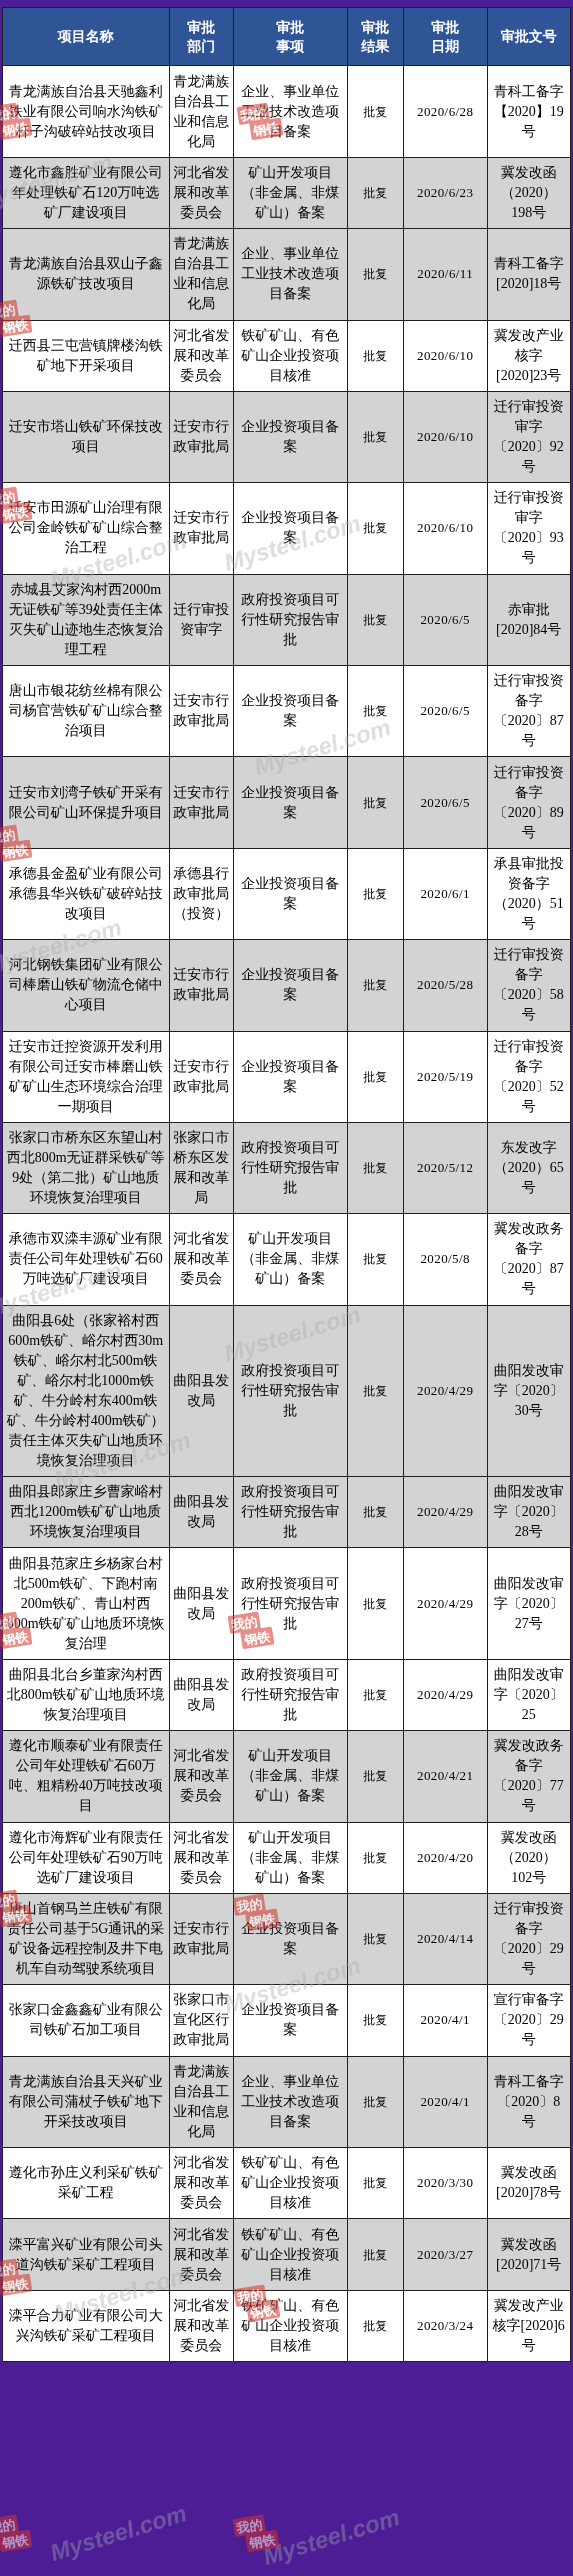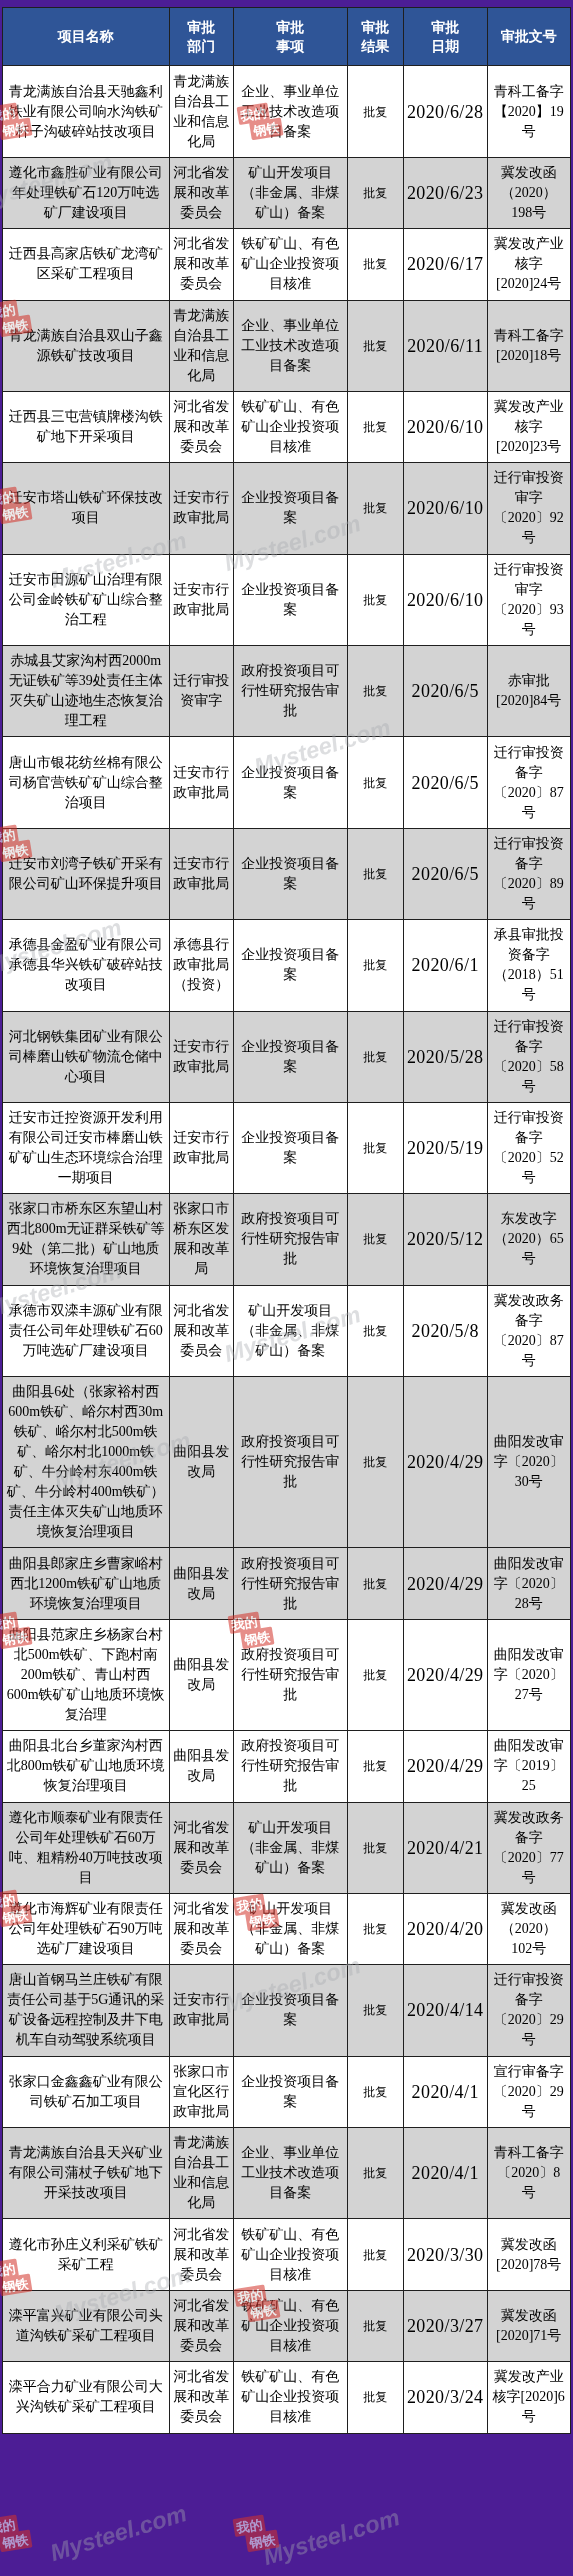--- a/index.html
+++ b/index.html
@@ -50,21 +50,21 @@
     padding:1.7px;
   }
   tbody td{
     font-size:14px;
     line-height:20px;
     padding:5.2px 2.6px;
     background:#ffffff;
   }
   tbody tr.shaded td{background:var(--row-alt);}
   td.col-date{
-    font-size:18px;
+    font-size:13px;
     font-family:"Liberation Serif","DejaVu Serif",serif;
     letter-spacing:0.4px;
   }
   td.col-result{font-size:12px;}
   
   .wm-text{
     position:absolute;
     font-family:"Liberation Sans","DejaVu Sans",sans-serif;
     font-weight:bold;
     font-style:italic;
@@ -138,28 +138,20 @@
           <td class="col-doc">青科工备字【2020】19号</td>
         </tr>
         <tr class="shaded">
           <td class="col-name">遵化市鑫胜矿业有限公司年处理铁矿石120万吨选矿厂建设项目</td>
           <td class="col-dept">河北省发展和改革委员会</td>
           <td class="col-matter">矿山开发项目（非金属、非煤矿山）备案</td>
           <td class="col-result">批复</td>
           <td class="col-date">2020/6/23</td>
           <td class="col-doc">冀发改函（2020）198号</td>
         </tr>
-        <tr>
-          <td class="col-name">迁西县高家店铁矿龙湾矿区采矿工程项目</td>
-          <td class="col-dept">河北省发展和改革委员会</td>
-          <td class="col-matter">铁矿矿山、有色矿山企业投资项目核准</td>
-          <td class="col-result">批复</td>
-          <td class="col-date">2020/6/17</td>
-          <td class="col-doc">冀发改产业核字[2020]24号</td>
-        </tr>
         <tr class="shaded">
           <td class="col-name">青龙满族自治县双山子鑫源铁矿技改项目</td>
           <td class="col-dept">青龙满族自治县工业和信息化局</td>
           <td class="col-matter">企业、事业单位工业技术改造项目备案</td>
           <td class="col-result">批复</td>
           <td class="col-date">2020/6/11</td>
           <td class="col-doc">青科工备字[2020]18号</td>
         </tr>
         <tr>
           <td class="col-name">迁西县三屯营镇牌楼沟铁矿地下开采项目</td>
@@ -208,21 +200,21 @@
           <td class="col-result">批复</td>
           <td class="col-date">2020/6/5</td>
           <td class="col-doc">迁行审投资备字〔2020〕89号</td>
         </tr>
         <tr>
           <td class="col-name">承德县金盈矿业有限公司承德县华兴铁矿破碎站技改项目</td>
           <td class="col-dept">承德县行政审批局（投资）</td>
           <td class="col-matter">企业投资项目备案</td>
           <td class="col-result">批复</td>
           <td class="col-date">2020/6/1</td>
-          <td class="col-doc">承县审批投资备字（2018）51号</td>
+          <td class="col-doc">承县审批投资备字（2020）51号</td>
         </tr>
         <tr class="shaded">
           <td class="col-name">河北钢铁集团矿业有限公司棒磨山铁矿物流仓储中心项目</td>
           <td class="col-dept">迁安市行政审批局</td>
           <td class="col-matter">企业投资项目备案</td>
           <td class="col-result">批复</td>
           <td class="col-date">2020/5/28</td>
           <td class="col-doc">迁行审投资备字〔2020〕58号</td>
         </tr>
         <tr>
@@ -272,21 +264,21 @@
           <td class="col-result">批复</td>
           <td class="col-date">2020/4/29</td>
           <td class="col-doc">曲阳发改审字〔2020〕27号</td>
         </tr>
         <tr>
           <td class="col-name">曲阳县北台乡董家沟村西北800m铁矿矿山地质环境恢复治理项目</td>
           <td class="col-dept">曲阳县发改局</td>
           <td class="col-matter">政府投资项目可行性研究报告审批</td>
           <td class="col-result">批复</td>
           <td class="col-date">2020/4/29</td>
-          <td class="col-doc">曲阳发改审字〔2019〕25</td>
+          <td class="col-doc">曲阳发改审字〔2020〕25</td>
         </tr>
         <tr class="shaded">
           <td class="col-name">遵化市顺泰矿业有限责任公司年处理铁矿石60万吨、粗精粉40万吨技改项目</td>
           <td class="col-dept">河北省发展和改革委员会</td>
           <td class="col-matter">矿山开发项目（非金属、非煤矿山）备案</td>
           <td class="col-result">批复</td>
           <td class="col-date">2020/4/21</td>
           <td class="col-doc">冀发改政务备字〔2020〕77号</td>
         </tr>
         <tr>

